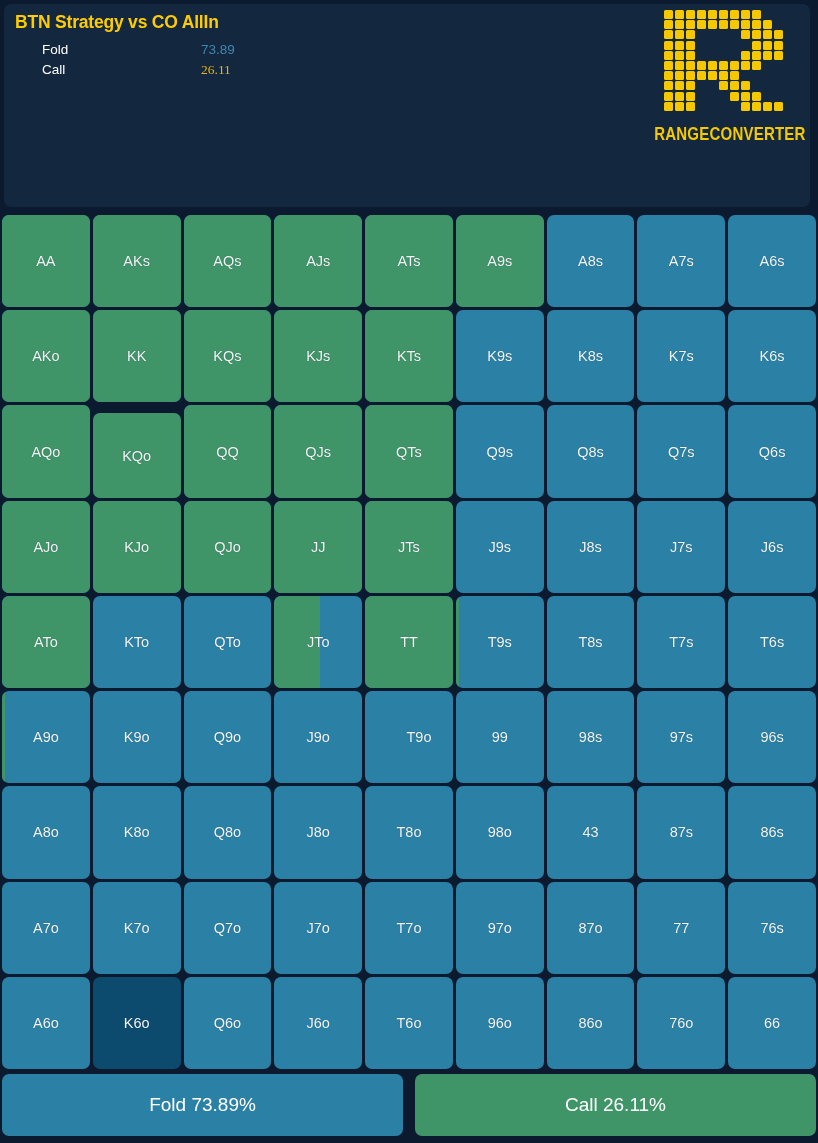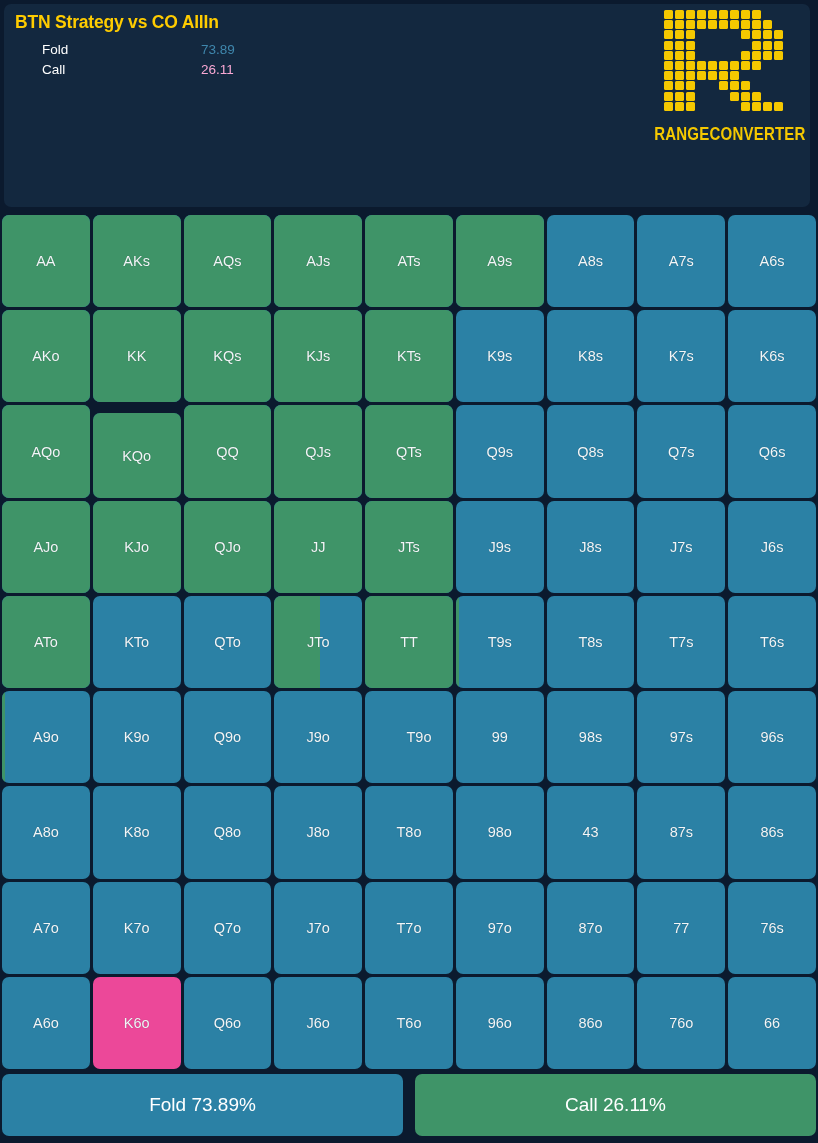--- a/index.html
+++ b/index.html
@@ -74,21 +74,21 @@
 
   .legend-value {
     position: absolute;
     left: 159px;
     top: 2px;
     font-size: 13.5px;
     white-space: nowrap;
   }
 
   .legend-value.fold { color: #3f87ad; }
-  .legend-value.call { color: #f9a8d4; }
+  .legend-value.call { color: #eab308; font-family: Liberation Serif, serif; }
 
   .legend-track {
     position: absolute;
     left: 250px;
     top: 4px;
     height: 12px;
     width: 240px;
   }
 
   .legend-bar {
@@ -554,21 +554,21 @@
       </div>
       <div class="cell" style="background: rgb(43, 129, 165);">
         <span class="cell-label">77</span>
       </div>
       <div class="cell" style="background: rgb(43, 129, 165);">
         <span class="cell-label">76s</span>
       </div>
       <div class="cell" style="background: rgb(43, 129, 165);">
         <span class="cell-label">A6o</span>
       </div>
-      <div class="cell" style="background: #ec4899;">
+      <div class="cell" style="background: #0c4a6e;">
         <span class="cell-label">K6o</span>
       </div>
       <div class="cell" style="background: rgb(43, 129, 165);">
         <span class="cell-label">Q6o</span>
       </div>
       <div class="cell" style="background: rgb(43, 129, 165);">
         <span class="cell-label">J6o</span>
       </div>
       <div class="cell" style="background: rgb(43, 129, 165);">
         <span class="cell-label">T6o</span>

